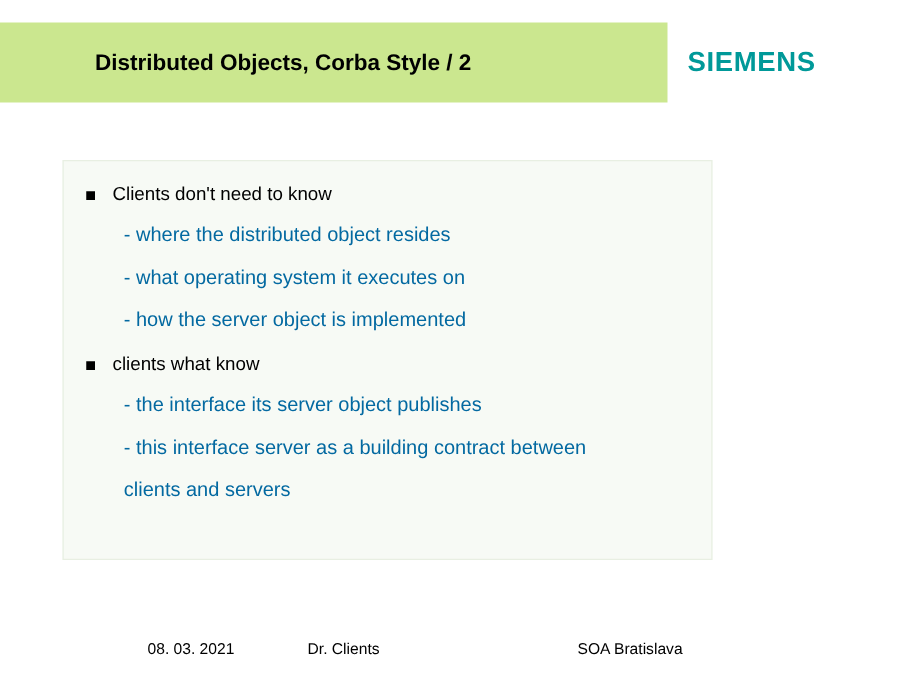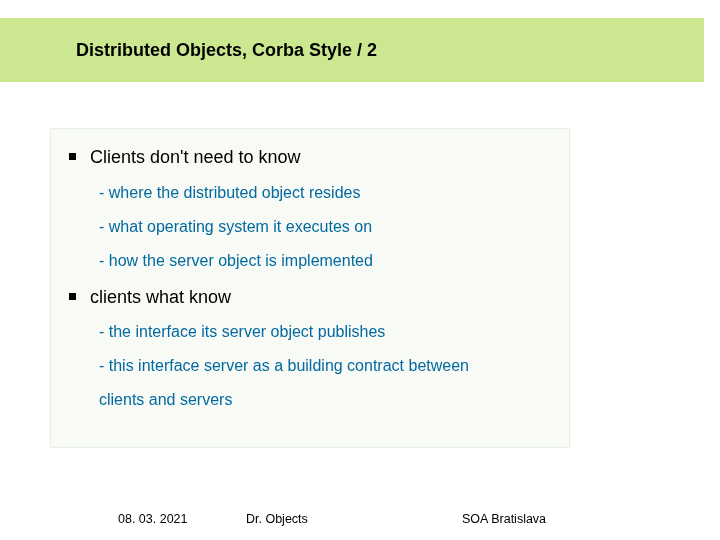--- a/index.html
+++ b/index.html
@@ -60,21 +60,21 @@
   }
   .b1-row {
     display: flex;
     align-items: flex-start;
     gap: 14px;
   }
   .sq {
     width: 7px; height: 7px; background: #000; margin-top: 6px; flex: 0 0 7px;
   }
   .b1-text {
-    font-size: 18px;
+    font-size: 15px;
     color: #000;
     line-height: 1.2;
   }
   .sub {
     margin-left: 30px;
     font-size: 16px;
     color: #0369a1;
     margin-top: 14px;
     line-height: 1.25;
   }
@@ -92,20 +92,23 @@
 </style>
 </head>
 <body>
 
 <div class="slide">
 
   <div class="header">
     <div class="title-band">
       <h1>Distributed Objects, Corba Style / 2</h1>
     </div>
+    <div class="logo-wrap">
+      <span>SIEMENS</span>
+    </div>
   </div>
 
   <div class="content-box">
 
     <div class="b1">
       <div class="b1-row">
         <div class="sq"></div>
         <div class="b1-text">Clients don't need to know</div>
       </div>
       <div class="sub">- where the distributed object resides</div>
@@ -122,17 +125,17 @@
       </div>
       <div class="sub">- the interface its server object publishes</div>
       <div class="sub">- this interface server as a building contract between</div>
       <div class="sub">  clients and servers</div>
     </div>
 
   </div>
 
   <div class="footer">
     <div class="f-date">08. 03. 2021</div>
-    <div class="f-author">Dr. Objects</div>
+    <div class="f-author">Dr. Clients</div>
     <div class="f-event">SOA Bratislava</div>
   </div>
 
 </div>
 
 </body></html>

